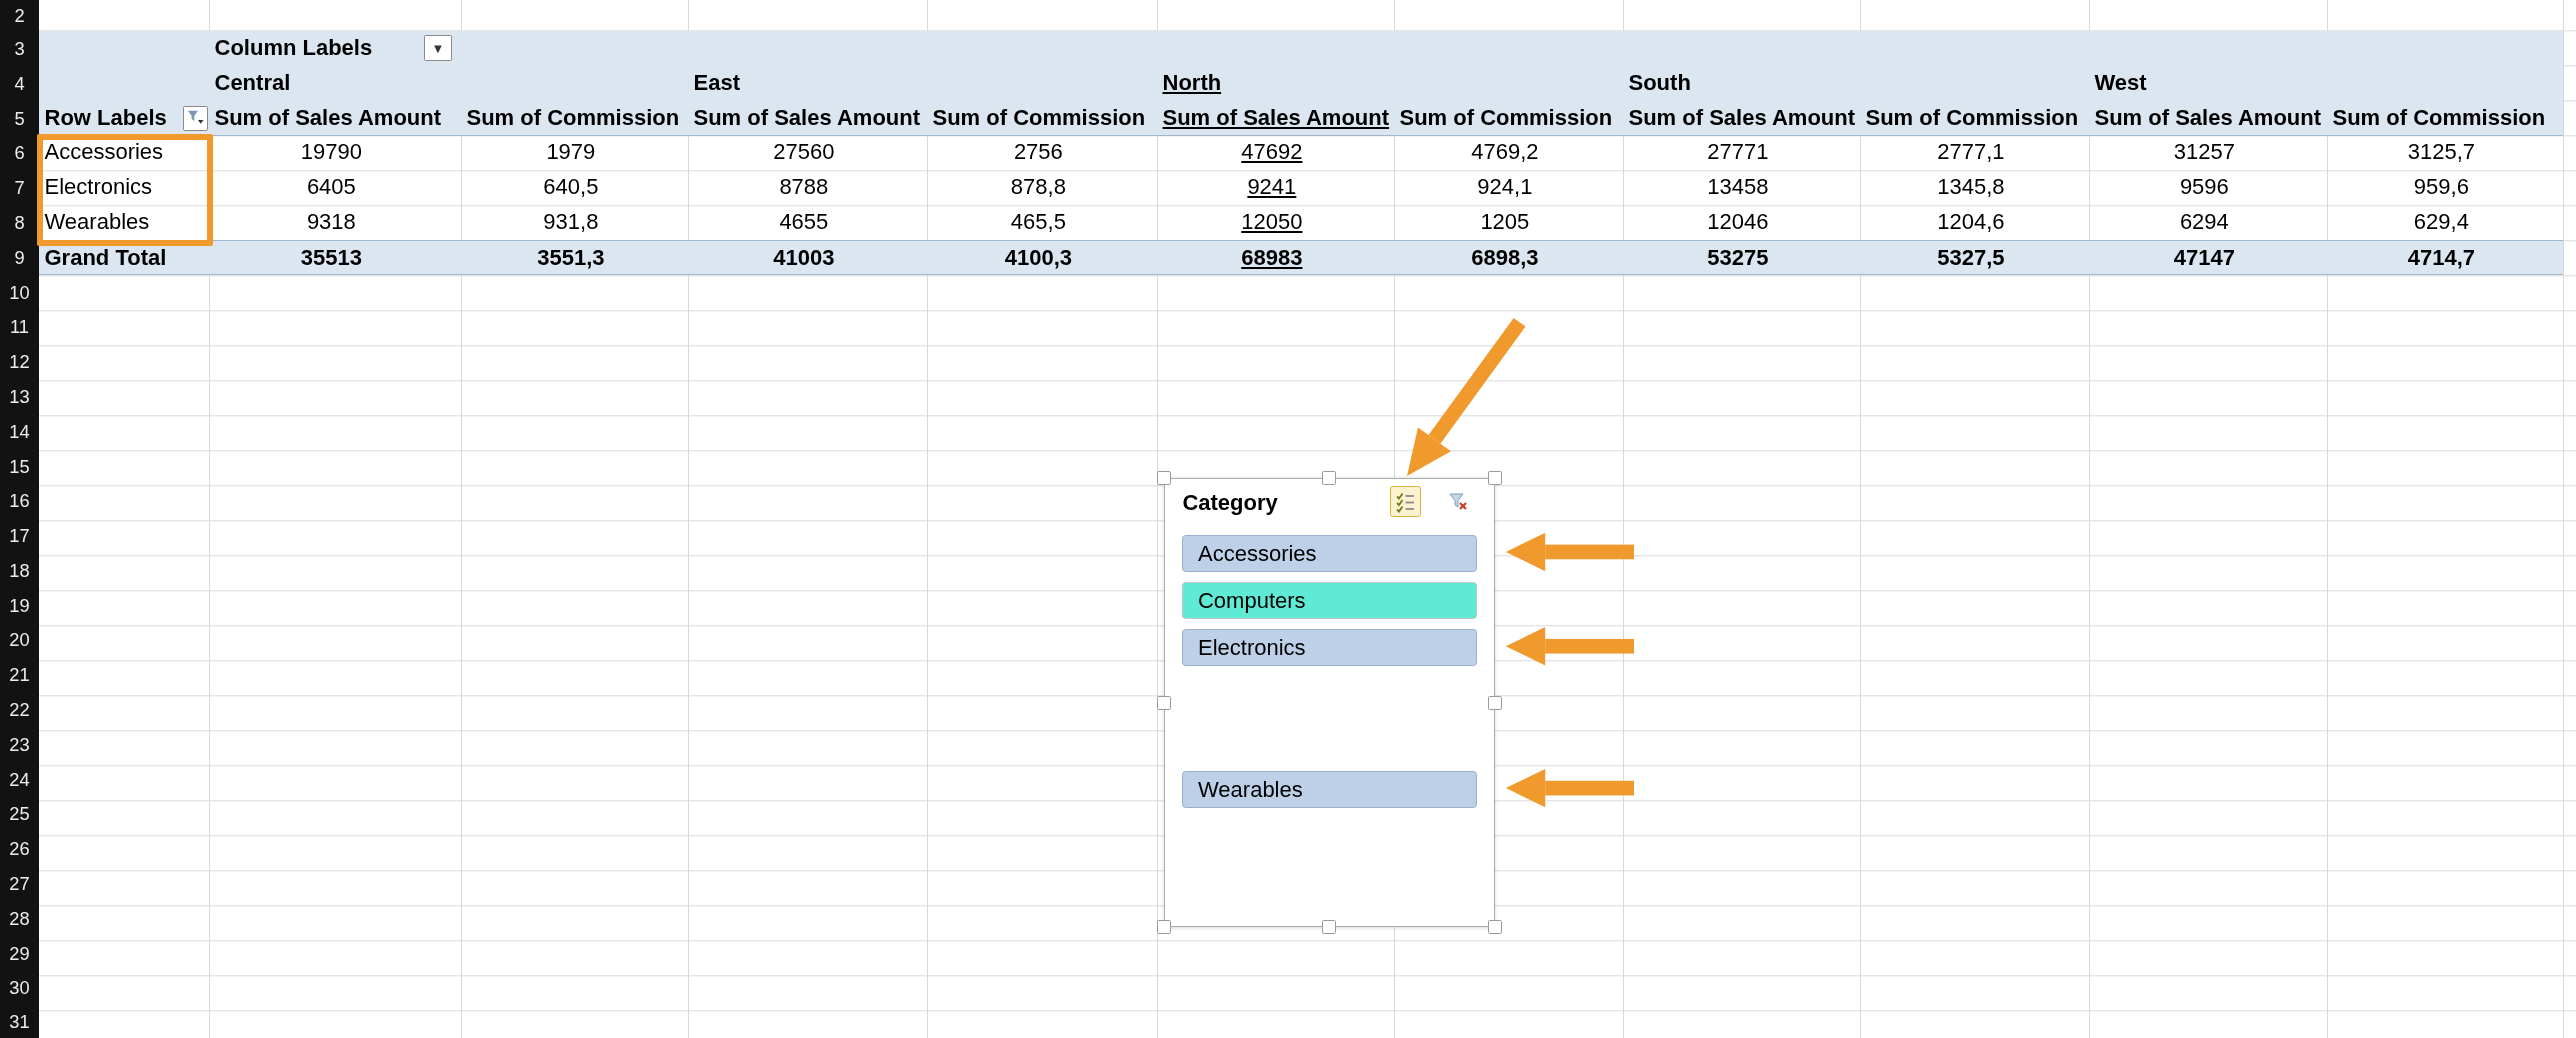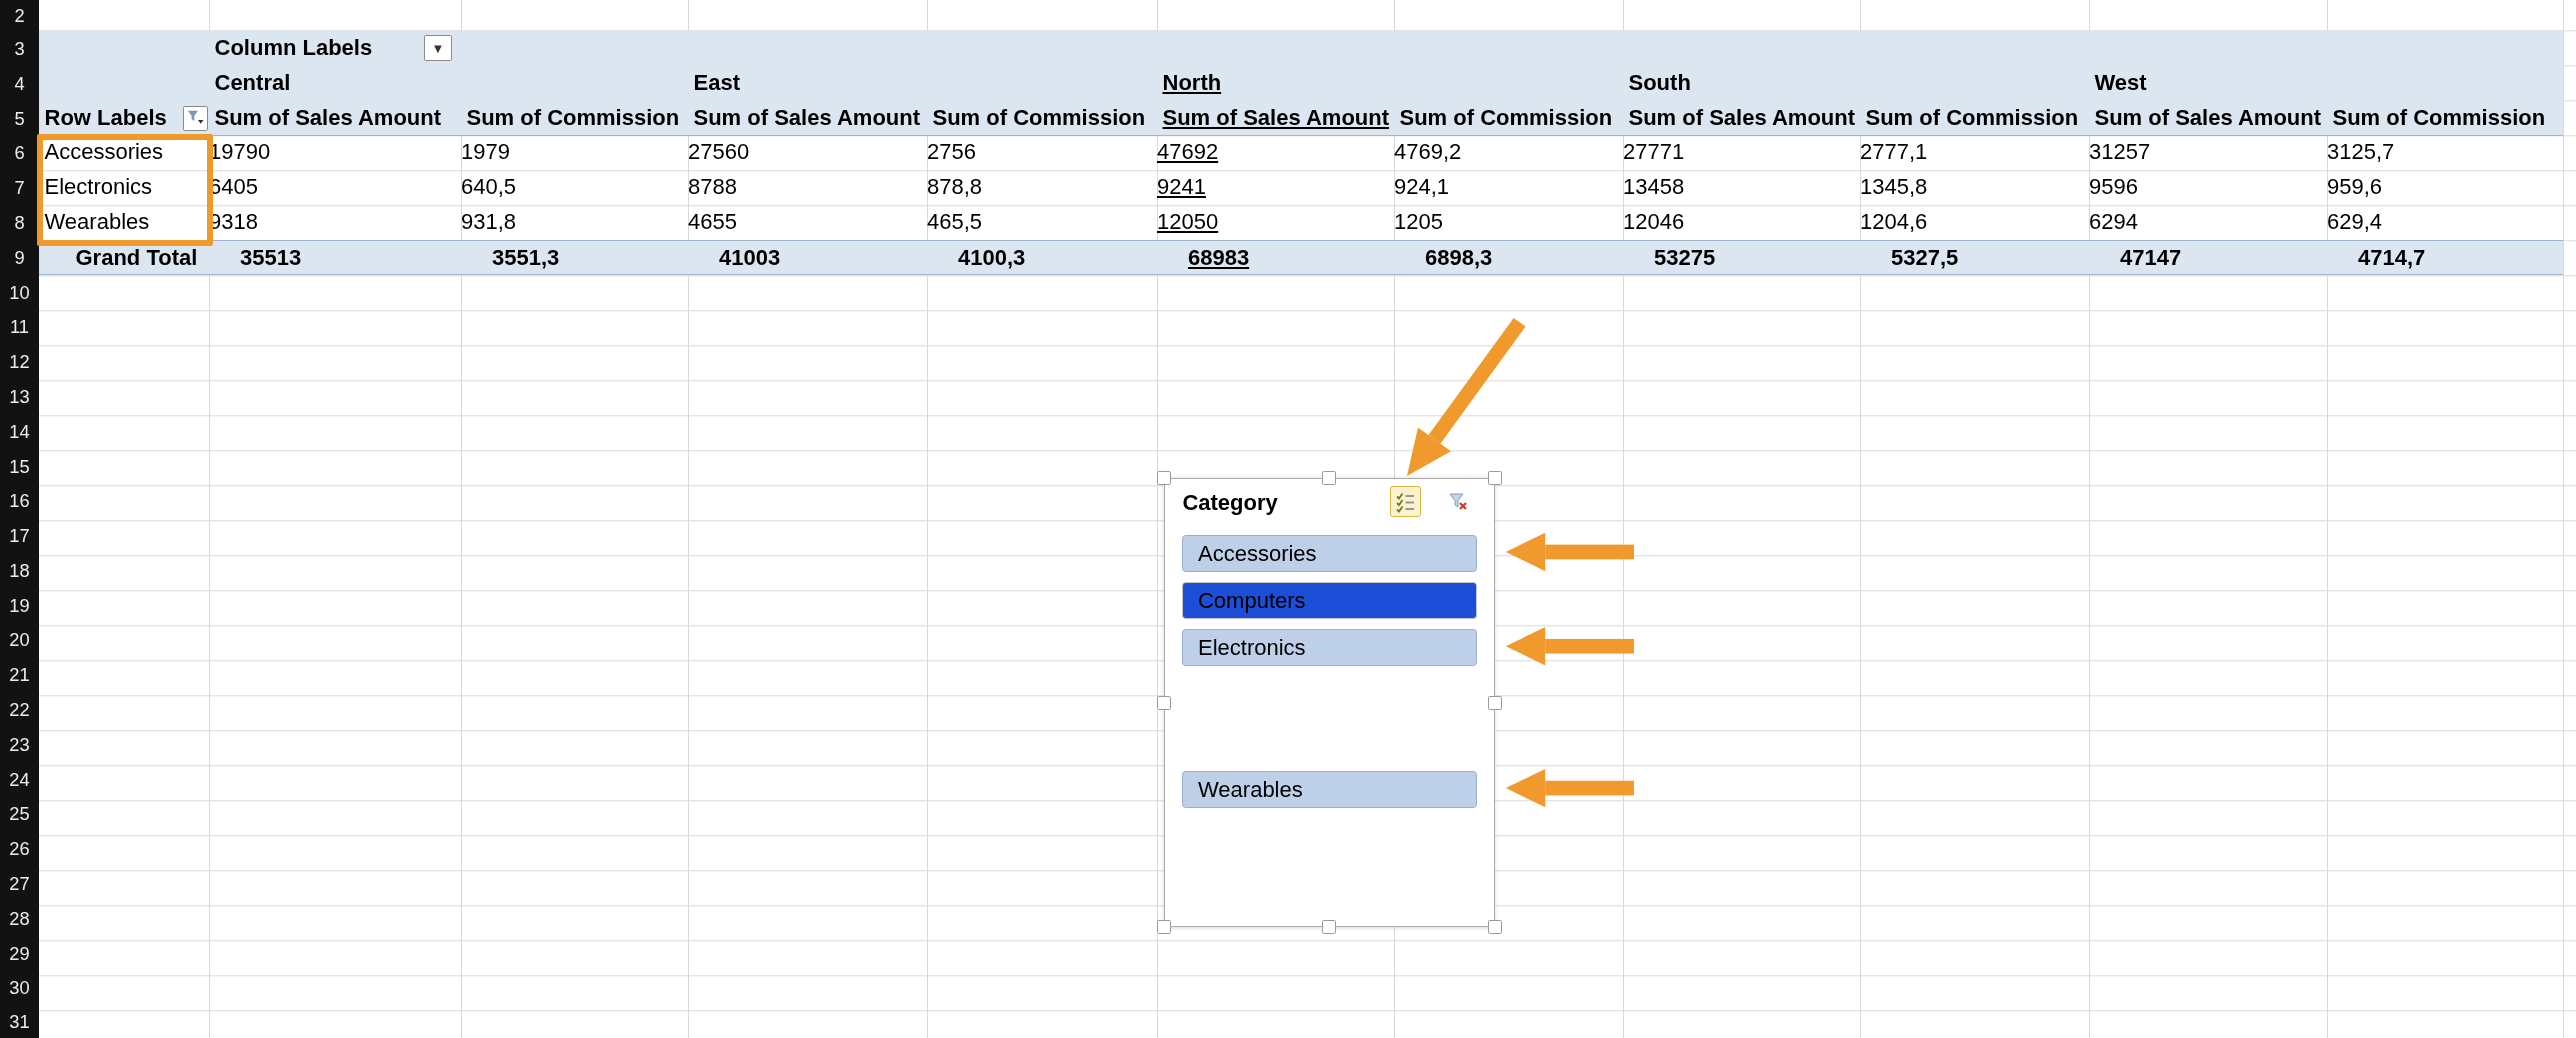--- a/index.html
+++ b/index.html
@@ -22,22 +22,22 @@
   .vline { position: absolute; top: 0; bottom: 0; width: 0.9px; background: #d9d9d9; }
 
   
   .prow { position: absolute; left: 0; width: 2524px; height: 35px; z-index: 2; }
   .band { background: #dce6f1; }
   .r5 { border-bottom: 0.9px solid #9eb6ce; padding-left: 28px; }
   .r9 { border-top: 0.9px solid #9eb6ce; border-bottom: 0.9px solid #9eb6ce; }
   .cell { position: absolute; top: 0; height: 35px; line-height: 34px; font-size: 22px; white-space: nowrap; overflow: hidden; }
   .hdr { font-weight: 700; padding-left: 5.5px; text-align: left; }
   .lbl { padding-left: 5.5px; text-align: left; }
-  .num { text-align: left; padding-right: 7.3px; }
-  .bold { font-weight: 700; margin-left: 31px; }
+  .num { text-align: center; padding-right: 7.3px; }
+  .bold { font-weight: 700; }
   .colA { left: 0; width: 170px; }
   .cB { left: 170px;  width: 252px; }
   .cC { left: 422px;  width: 227px; }
   .cD { left: 649px;  width: 239px; }
   .cE { left: 888px;  width: 230px; }
   .cF { left: 1118px; width: 237px; text-decoration: underline; }
   .cG { left: 1355px; width: 229px; }
   .cH { left: 1584px; width: 237px; }
   .cI { left: 1821px; width: 229px; }
   .cJ { left: 2050px; width: 238px; }
@@ -56,21 +56,21 @@
   
   .slicer { position: absolute; left: 1164px; top: 478px; width: 331px; height: 449px;
             background: #fff; border: 0.9px solid #ababab; border-radius: 3.7px; z-index: 10;
             box-shadow: 0 0.9px 4.6px rgba(0,0,0,0.15); }
   .slicer-title { position: absolute; left: 17.4px; top: 11px; font-size: 22px; font-weight: 700; }
   .slicer-btn { position: absolute; top: 7.3px; width: 31px; height: 31px; display: flex; align-items: center;
                 justify-content: center; cursor: pointer; border-radius: 2.7px; background: transparent; border: none; }
   .ms-active { left: 225px; background: #fcf2cf; border: 0.9px solid #dcb53e; }
   .cf-btn { left: 277px; }
   .sitem { position: absolute; left: 17.4px; width: 295px; height: 37px; border-radius: 3.7px;
-           background: #1d4ed8; border: 0.9px solid #c6c6c6; font-size: 22px; color: #000;
+           background: #5eead4; border: 0.9px solid #c6c6c6; font-size: 22px; color: #000;
            display: flex; align-items: center; padding-left: 14.6px; cursor: pointer;
            font-family: inherit; text-align: left; }
   .sitem.selected { background: #bdd0e8; border-color: #97b0d0; }
   .sitem.focus { border: 1.8px dotted #7f7f7f; padding-left: 13.7px; }
   .handle { position: absolute; width: 13.7px; height: 13.7px; background: #fff; border: 0.9px solid #9a9a9a;
             border-radius: 1.8px; z-index: 11; }
 
   
   .arrows { position: absolute; left: 0; top: 0; z-index: 50; pointer-events: none; }
 </style>

